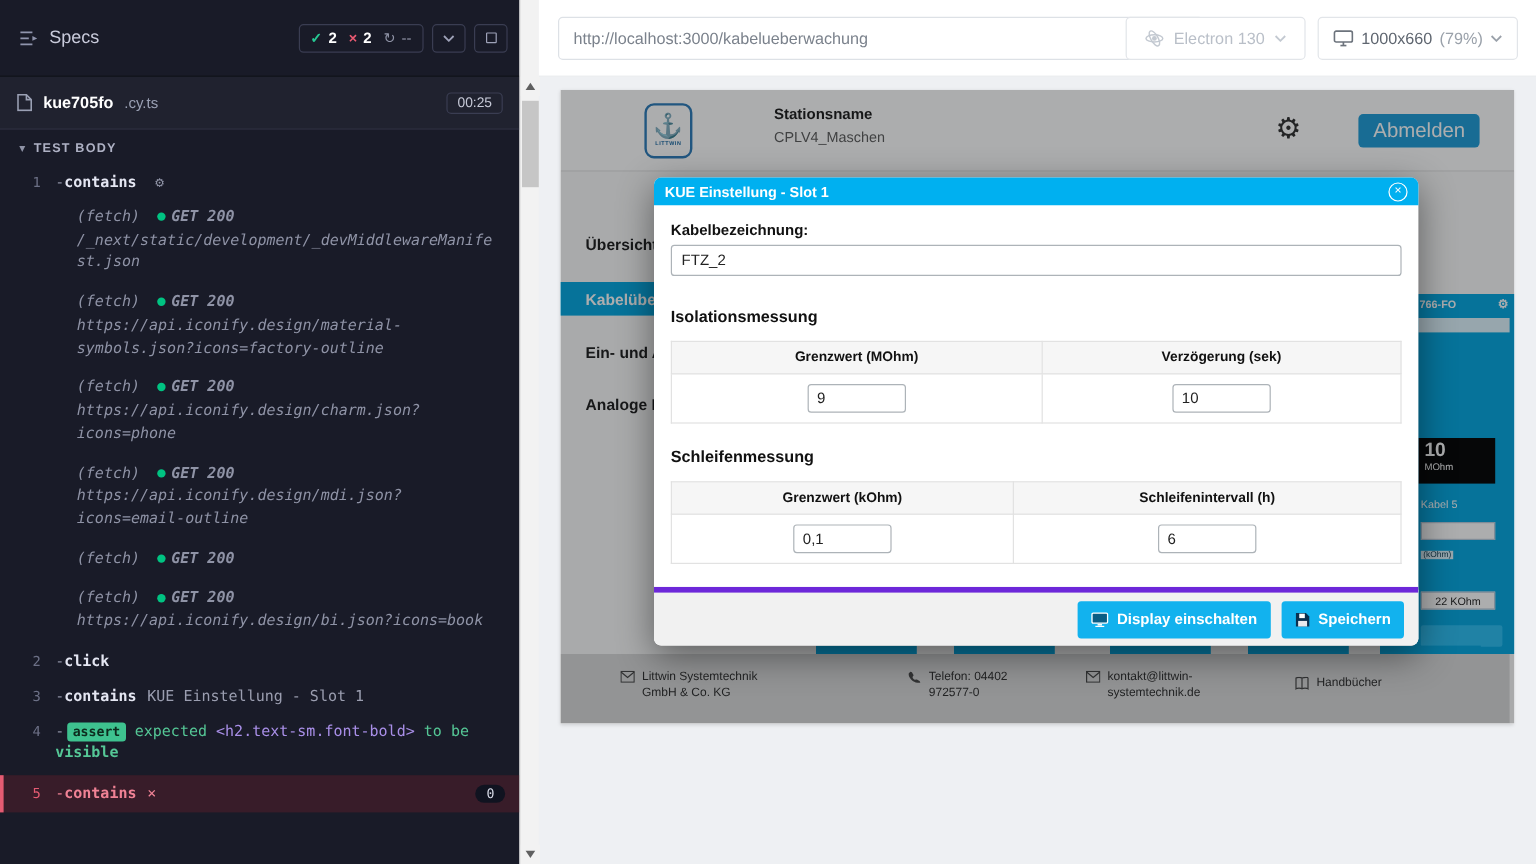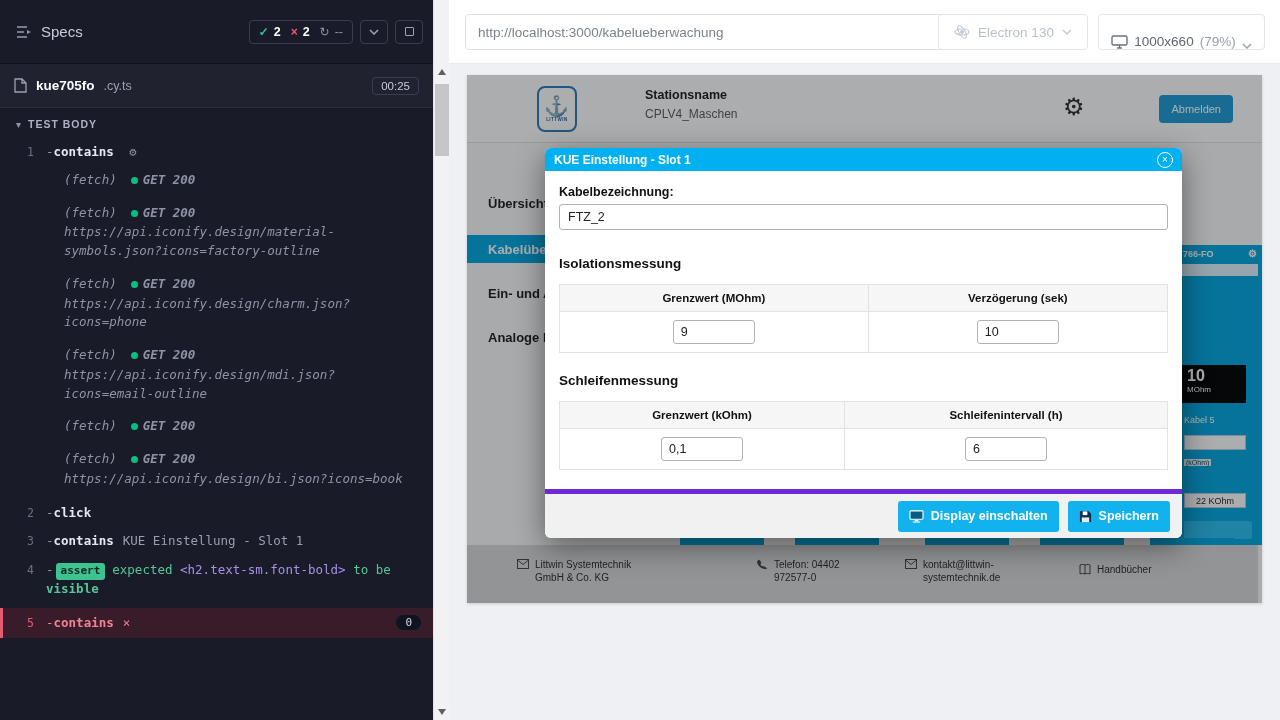--- a/index.html
+++ b/index.html
@@ -58,36 +58,36 @@
   .rep-scroll { position:absolute; left:433px; top:0; width:16px; height:720px; background:#f2f2f2; border-left:1px solid #e2e2e2; }
   .scroll-btn { position:absolute; left:0; width:16px; height:16px; display:flex; align-items:center; justify-content:center; background:#f2f2f2; cursor:pointer; }
   .arr-up { width:0; height:0; border-left:4px solid transparent; border-right:4px solid transparent; border-bottom:6px solid #606060; }
   .arr-dn { width:0; height:0; border-left:4px solid transparent; border-right:4px solid transparent; border-top:6px solid #606060; }
   .scroll-thumb { position:absolute; left:1px; top:84px; width:14px; height:72px; background:#c6c6c6; }
 
   
   .topbar { position:absolute; left:449px; top:0; width:831px; height:64px; background:#fff; border-bottom:1px solid #e8eaed; }
   .url-input { position:absolute; left:16px; top:14px; width:538px; height:36px; border:1px solid #dde1e6; border-radius:4px; padding:0 12px; font-size:13.5px; color:#7b828c; background:#fff; font-family:"Liberation Sans", sans-serif; }
   .browser-box { position:absolute; left:489px; top:14px; width:150px; height:36px; border:1px solid #e2e5e9; border-radius:4px; background:#fff; display:flex; align-items:center; justify-content:center; gap:8px; color:#b9bfc8; font-size:13.5px; cursor:pointer; }
-  .viewport-box { position:absolute; left:649px; top:14px; width:167px; height:36px; border:1px solid #e2e5e9; border-radius:4px; background:#fff; display:flex; align-items:flex-end; justify-content:center; gap:6px; font-size:13.5px; cursor:pointer; }
+  .viewport-box { position:absolute; left:649px; top:14px; width:167px; height:36px; border:1px solid #e2e5e9; border-radius:4px; background:#fff; display:flex; align-items:center; justify-content:center; gap:6px; font-size:13.5px; cursor:pointer; }
   .vp-size { color:#5f6670; }
   .vp-zoom { color:#9aa1aa; }
   .chev { width:10px; height:6px; }
 
   
   .aut { position:absolute; left:467px; top:75px; width:795px; height:528px; background:#fbfbfb; overflow:hidden; box-shadow:0 1px 3px rgba(0,0,0,.15); }
   .aut-header { position:absolute; left:0; top:0; right:0; height:68px; background:#fff; border-bottom:1px solid #e3e3e3; }
   .brand { position:absolute; left:70px; top:11px; width:40px; height:46px; border:2px solid #2a7ab8; border-radius:8px; background:#fff; display:flex; flex-direction:column; align-items:center; justify-content:center; gap:1px; }
   .brand-glyph { color:#1565a0; font-size:20px; line-height:1; }
   .brand-word { font-size:4.5px; font-weight:bold; color:#1565a0; letter-spacing:.5px; }
   .station { position:absolute; left:178px; top:13px; }
   .station-label { font-size:12.5px; font-weight:bold; color:#1a1a1a; }
   .station-value { font-size:12px; color:#5a5a5a; margin-top:5px; }
   .gear-app { position:absolute; left:596px; top:18px; font-size:24px; color:#2d2d2d; cursor:pointer; }
-  .logout-btn { position:absolute; right:29px; top:20px; height:28px; padding:0 12px; background:#1d9cd8; color:#fff; font-size:11px; border:none; border-radius:4px; cursor:pointer; }
+  .logout-btn { position:absolute; right:29px; top:20px; height:28px; padding:0 12px; background:#1d9cd8; color:#fff; font-size:17px; border:none; border-radius:4px; cursor:pointer; }
 
   .nav-item { position:absolute; left:21px; font-size:13px; font-weight:bold; color:#1b1b1b; cursor:pointer; }
   .nav-hl { position:absolute; left:0; top:160px; width:96px; height:28px; background:#00a7e1; color:#fff; font-size:13px; font-weight:bold; display:flex; align-items:center; padding-left:21px; cursor:pointer; }
 
   .bg-card { position:absolute; left:711px; top:170px; width:84px; height:300px; background:#00a7e1; overflow:hidden; }
   .card-head { display:flex; align-items:center; justify-content:space-between; padding:3px 5px; color:#fff; font-size:9px; font-weight:bold; }
   .card-gear { font-size:10px; color:#fff; }
   .card-strip { margin:2px 4px; height:12px; background:#dff4fd; }
   .disp { position:absolute; left:4px; top:120px; width:64px; height:38px; background:#000; color:#fff; padding:2px 5px; }
   .disp-val { font-size:16px; font-weight:bold; line-height:1.1; }
@@ -192,20 +192,21 @@
       <div class="cmd">
         <span class="ln">1</span>
         <div class="cbody">
           <span class="dash">-</span><span class="cname">contains</span>
           <span class="gear-sm">⚙</span>
         </div>
       </div>
 
       <div class="fetch">
         <div><span class="flabel">(fetch)</span><span class="dot"></span><span class="fstatus">GET 200</span></div>
+        <div class="furl">/_next/static/development/_devMiddlewareManifest.json</div>
       </div>
 
       <div class="fetch">
         <div><span class="flabel">(fetch)</span><span class="dot"></span><span class="fstatus">GET 200</span></div>
         <div class="furl">https://api.iconify.design/material-symbols.json?icons=factory-outline</div>
       </div>
 
       <div class="fetch">
         <div><span class="flabel">(fetch)</span><span class="dot"></span><span class="fstatus">GET 200</span></div>
         <div class="furl">https://api.iconify.design/charm.json?icons=phone</div>

